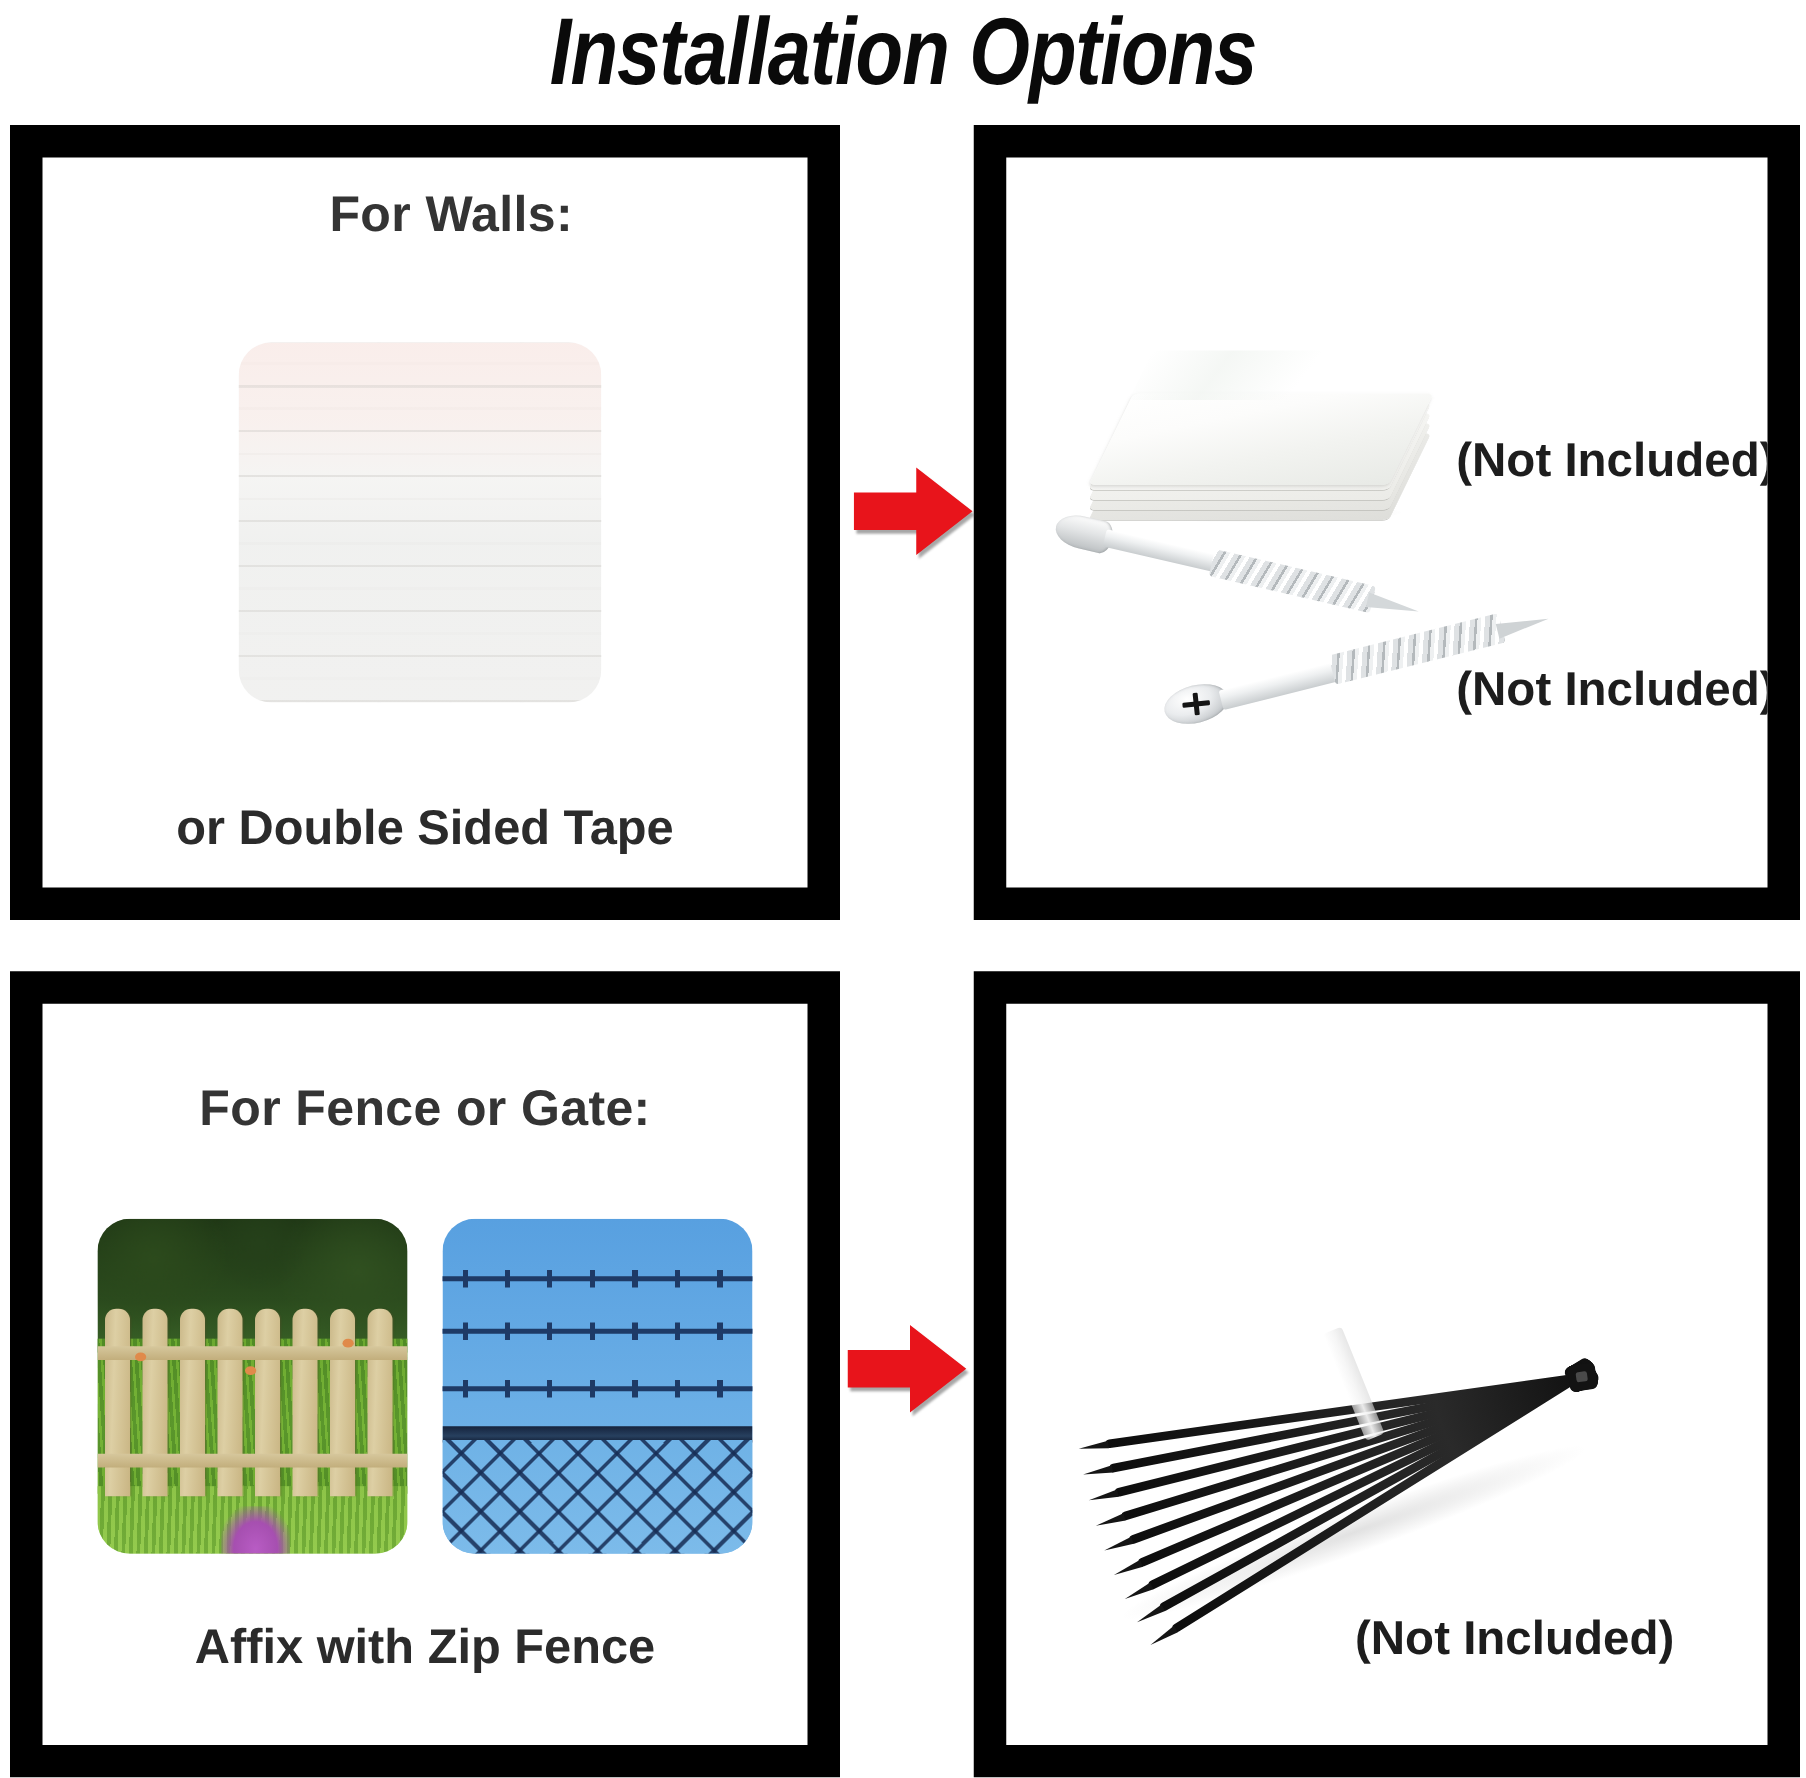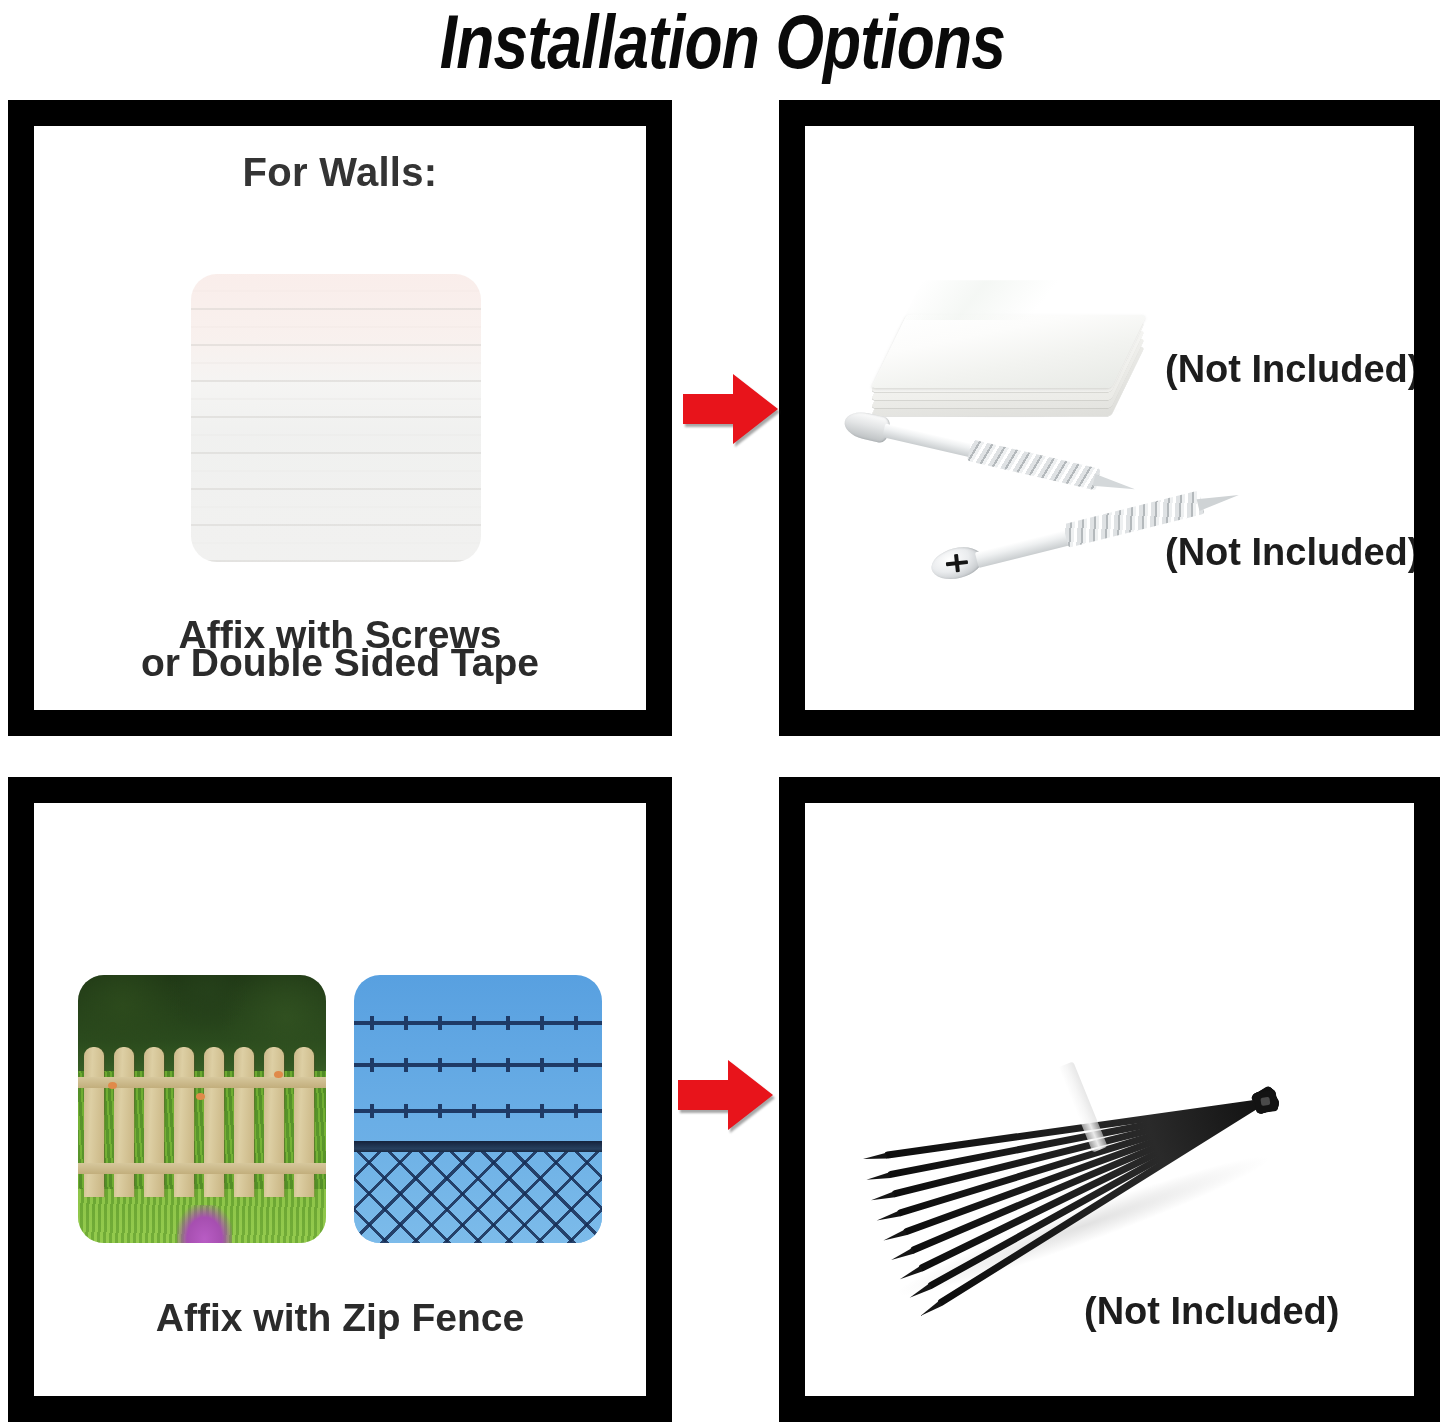--- a/index.html
+++ b/index.html
@@ -57,21 +57,21 @@
   .panel-heading {
     position: absolute;
     left: 0;
     width: 100%;
     text-align: center;
     font-size: 40px;
     font-weight: bold;
     color: #343434;
     letter-spacing: 0.3px;
   }
-  #walls-heading { top: 24px; }
+  #walls-heading { top: 24px; padding-left: 21px; }
   #fence-heading { top: 62px; }
 
   .panel-caption {
     position: absolute;
     left: 0;
     width: 100%;
     text-align: center;
     font-size: 39px;
     font-weight: bold;
     color: #2b2b2b;
@@ -449,21 +449,20 @@
 <body>
 
 <div id="page-title">Installation Options</div>
 
 <div class="panel" id="panel-walls">
   <div class="panel-inner">
     <div class="panel-heading" id="walls-heading">For Walls:</div>
 
     <div id="wall-swatch"></div>
 
-    <div class="panel-caption" id="walls-caption-1">Affix with Screws</div>
     <div class="panel-caption" id="walls-caption-2">or Double Sided Tape</div>
   </div>
 </div>
 
 <div class="panel" id="panel-hardware">
   <div class="panel-inner">
 
     <div id="tape-stack">
       <div id="tape-shadow"></div>
       <div class="tape-layer" id="tape-l1"></div>
@@ -491,20 +490,21 @@
       <div class="screw-thread"></div>
       <div class="screw-tip"></div>
     </div>
 
     <div class="not-included-label" id="screw-not-included">(Not Included)</div>
   </div>
 </div>
 
 <div class="panel" id="panel-fence">
   <div class="panel-inner">
+    <div class="panel-heading" id="fence-heading">For Fence or Gate:</div>
 
     <div class="photo-tile" id="photo-picket">
       <div class="sky-hedge"></div>
       <div class="grass-back"></div>
       <div class="lawn"></div>
       <div class="path"></div>
       <div class="pickets">
         <div class="picket" style="left:6px;"></div>
         <div class="picket" style="left:36px;"></div>
         <div class="picket" style="left:66px;"></div>

